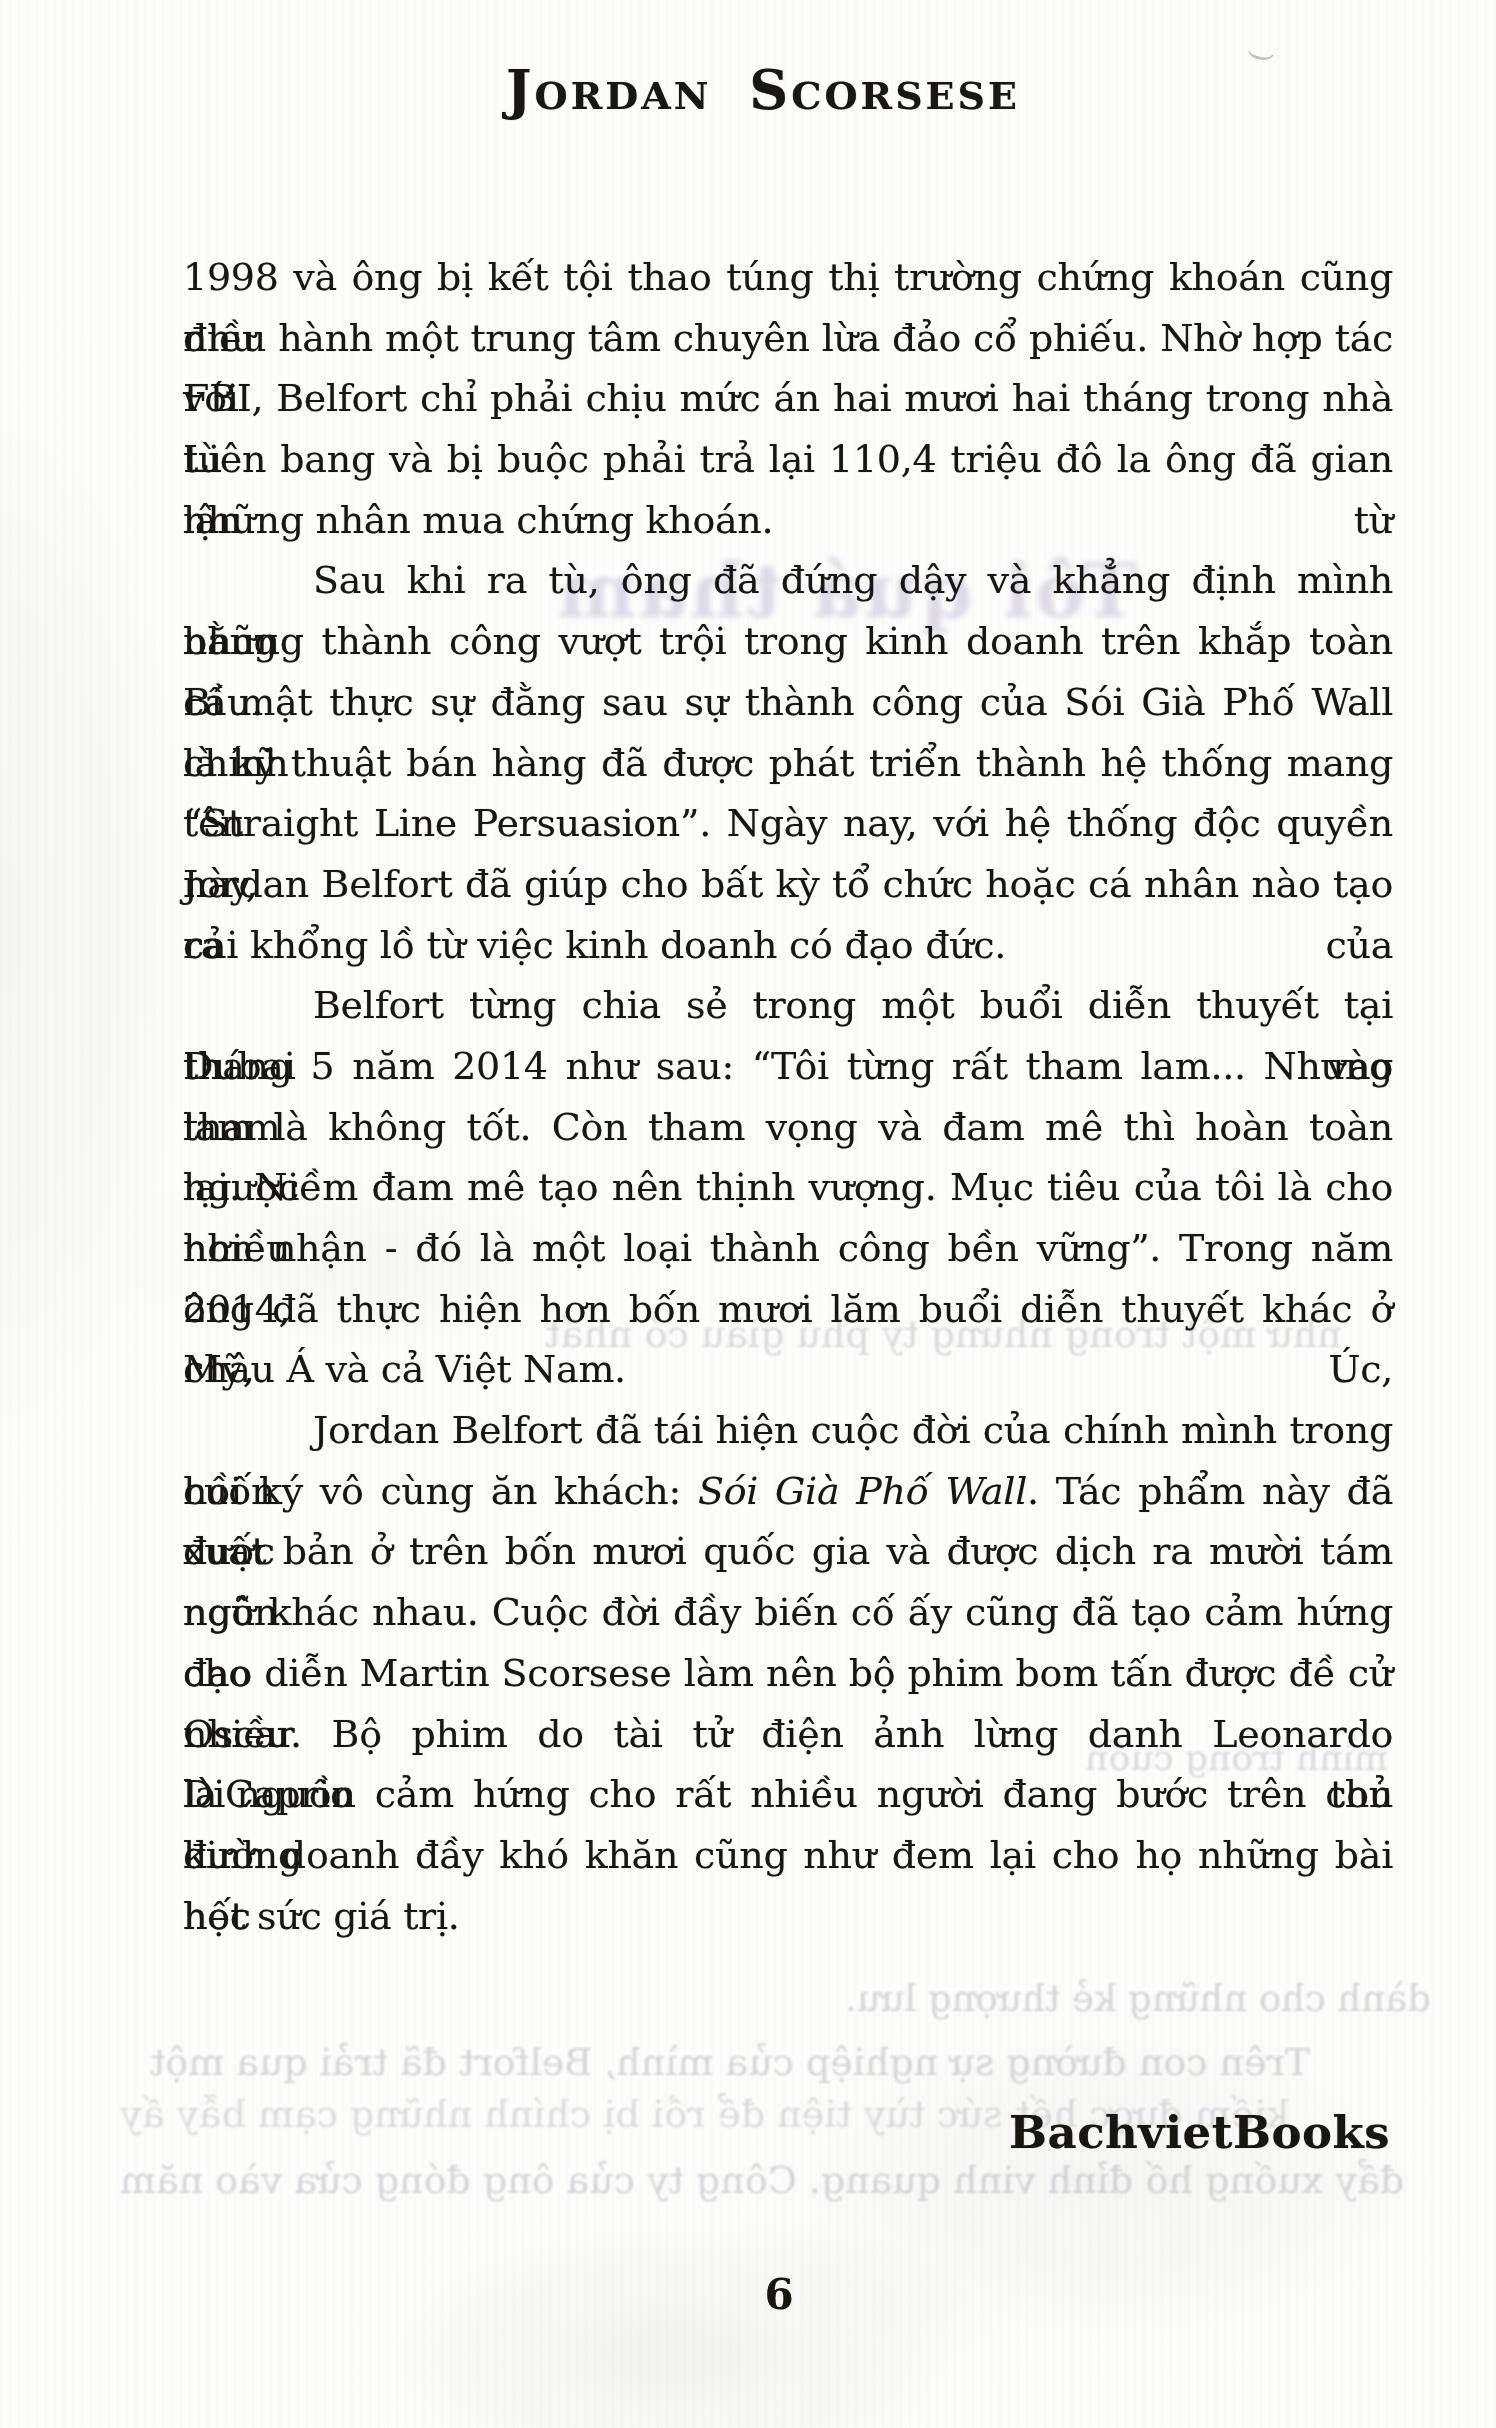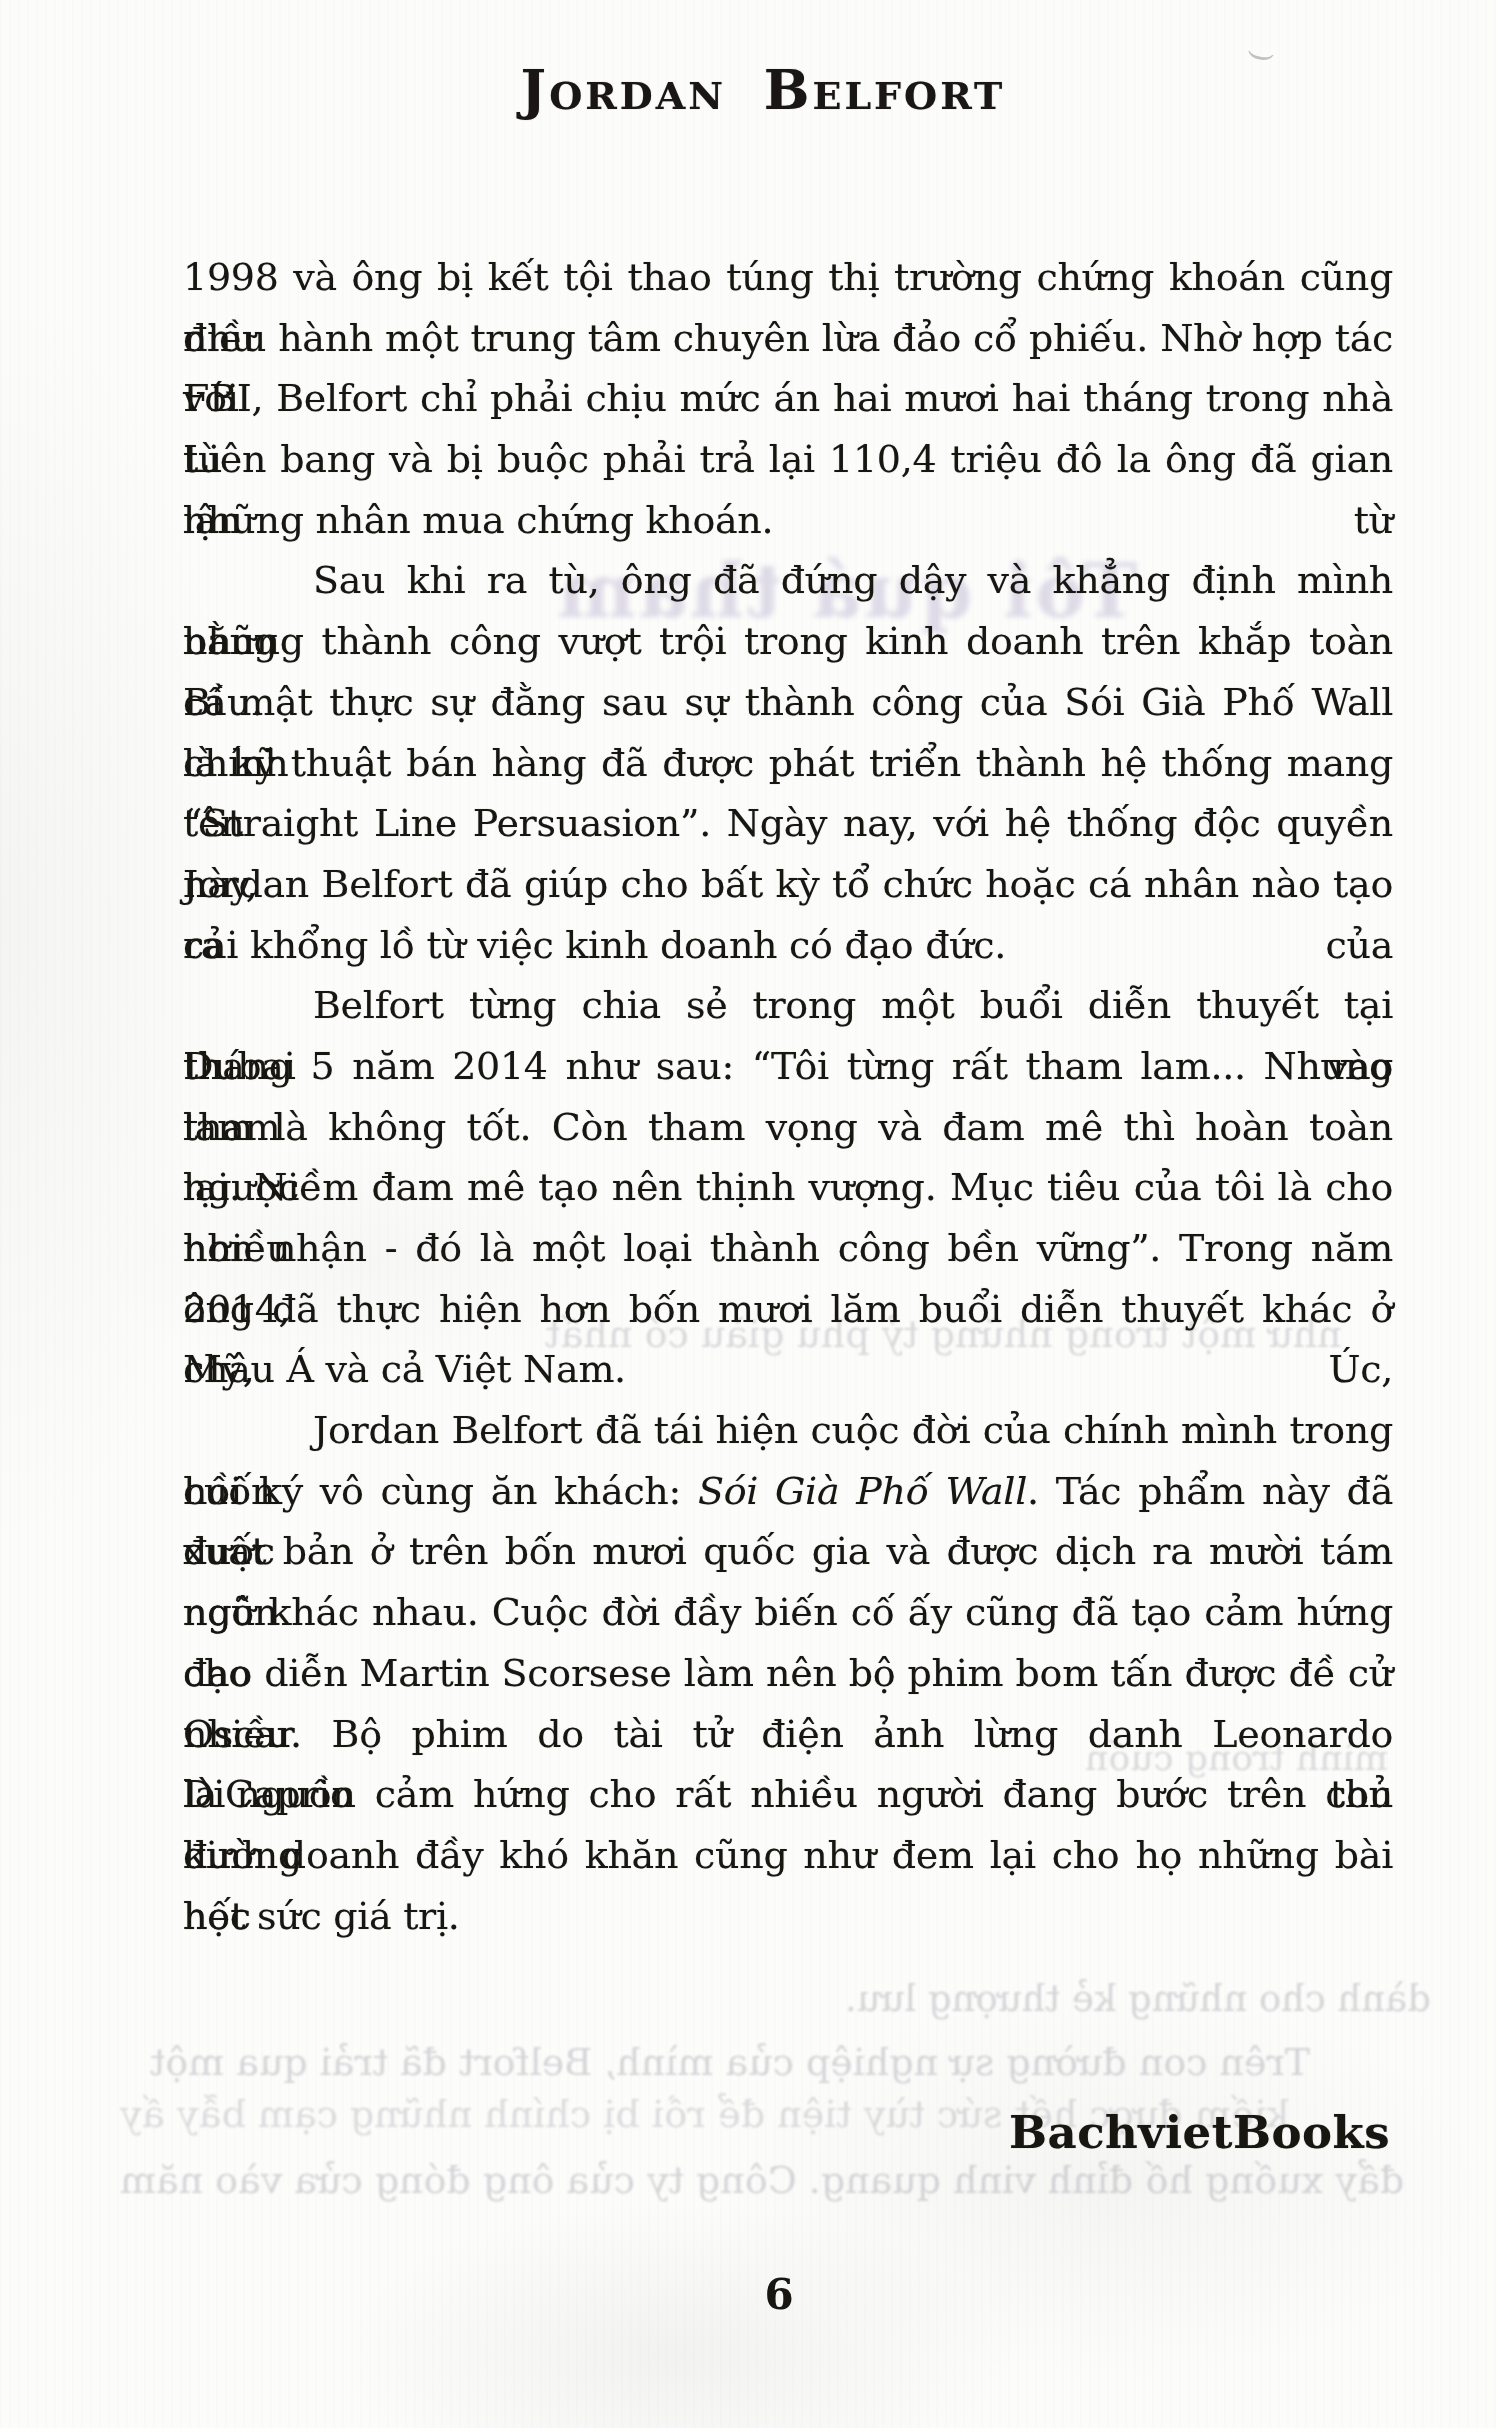--- a/index.html
+++ b/index.html
@@ -75,21 +75,21 @@
     font-size:28px;color:#a3a3a1;opacity:.65;
     transform:rotate(100deg);
     font-family:"DejaVu Serif", serif;
   }
 </style>
 </head>
 <body>
 
 <div class="page">
   <div class="corner-mark">)</div>
-  <h1 class="header-title">Jordan Belfort</h1>
+  <h1 class="header-title">Jordan Scorsese</h1>
   <div class="bleed-layer">
       <div class="bleed bleed-big" style="left: 555px; top: 548px; font-size: 74px; opacity: 0.33;">Tôi quá tham</div>
       <div class="bleed" style="left: 545px; top: 1312px; font-size: 38px; opacity: 0.4;">như một trong những tỷ phú giàu có nhất</div>
       <div class="bleed" style="left: 1085px; top: 1737px; font-size: 36px; opacity: 0.4;">mình trong cuốn</div>
       <div class="bleed" style="left: 845px; top: 1977px; font-size: 37px; opacity: 0.45;">dành cho những kẻ thượng lưu.</div>
       <div class="bleed" style="left: 150px; top: 2040px; font-size: 38px; opacity: 0.45;">Trên con đường sự nghiệp của mình, Belfort đã trải qua một</div>
       <div class="bleed" style="left: 120px; top: 2092px; font-size: 38px; opacity: 0.38;">kiếm được hết sức tùy tiện để rồi bị chính những cạm bẫy ấy</div>
       <div class="bleed" style="left: 120px; top: 2158px; font-size: 38px; opacity: 0.45;">đẩy xuống hố đỉnh vinh quang. Công ty của ông đóng cửa vào năm</div>
     </div>
   <main class="content">

